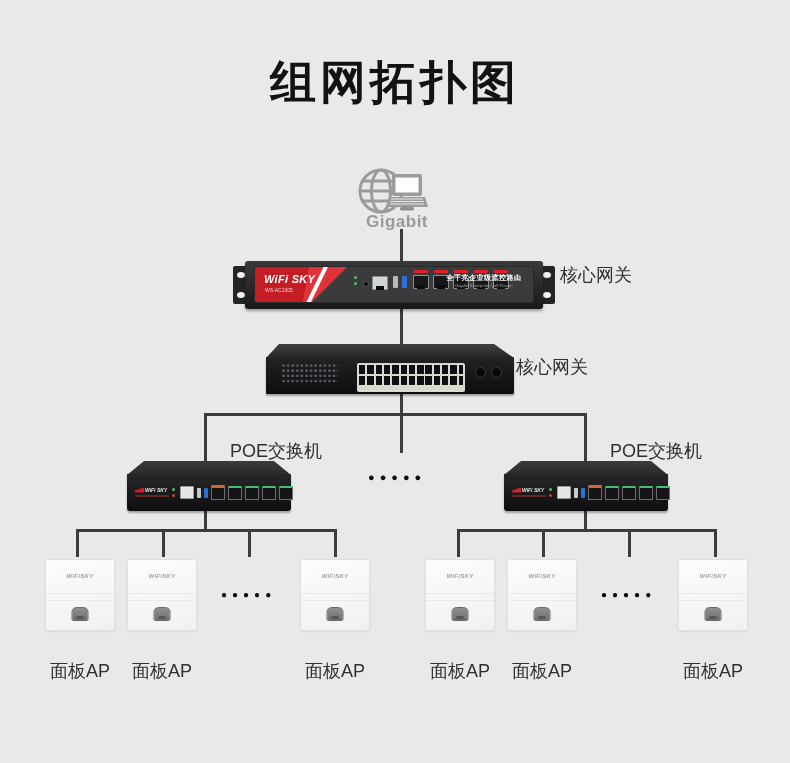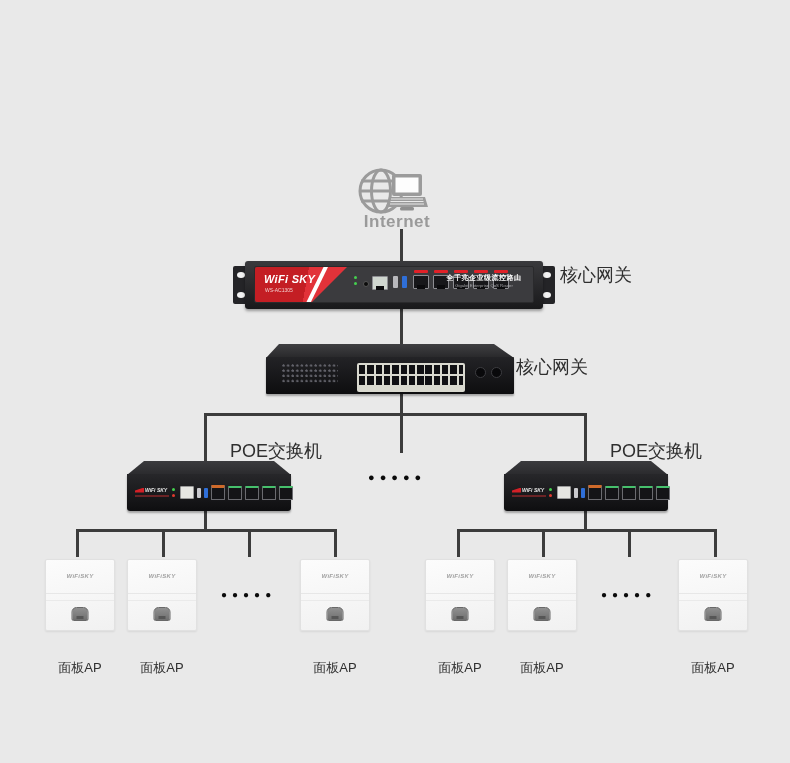--- a/index.html
+++ b/index.html
@@ -95,32 +95,33 @@
   
   .ap{position:absolute;top:559px;width:70px;height:72px;background:linear-gradient(168deg,#fcfcfc,#f1f1f1);
     border:1px solid #e1e1e1;border-radius:2px;box-shadow:0 1px 2px rgba(0,0,0,.08);box-sizing:border-box;}
   .ap .brand{position:absolute;top:13px;left:0;width:100%;text-align:center;
     font-size:6px;font-weight:700;font-style:italic;color:#a2a2a2;letter-spacing:.3px;}
   .ap .dv1{position:absolute;top:33px;left:0;right:0;height:1px;background:#e7e7e7;}
   .ap .dv2{position:absolute;top:40px;left:0;right:0;height:1px;background:#eaeaea;}
   .ap .jack{position:absolute;top:47px;left:50%;transform:translateX(-50%);width:17px;height:14px;
     background:linear-gradient(#909090,#6f6f6f);border:1px solid #686868;border-radius:5px 5px 2px 2px;box-sizing:border-box;}
   .ap .jack::after{content:"";position:absolute;left:4px;bottom:1px;width:7px;height:3px;background:#565656;}
-  .ap-label{position:absolute;top:659px;width:90px;text-align:center;font-size:13px;color:#2f2f2f;}
+  .ap-label{position:absolute;top:659px;width:90px;text-align:center;font-size:18px;color:#2f2f2f;}
 
   
   .dots{position:absolute;color:#0a0a0a;letter-spacing:5px;white-space:nowrap;}
   .dots.mid{font-size:11px;}
   .dots.small{font-size:10px;}
 </style>
 </head>
 <body>
 
 <div id="stage">
 
+  <div class="page-title">组网拓扑图</div>
 
   <div class="line" style="left:400px;top:229px;width:3px;height:35px;"></div>
   <div class="line" style="left:400px;top:308px;width:3px;height:38px;"></div>
   <div class="line" style="left:400px;top:392px;width:3px;height:23px;"></div>
   <div class="line" style="left:204px;top:413px;width:383px;height:3px;"></div>
   <div class="line" style="left:204px;top:413px;width:3px;height:50px;"></div>
   <div class="line" style="left:400px;top:413px;width:3px;height:40px;"></div>
   <div class="line" style="left:584px;top:413px;width:3px;height:50px;"></div>
 
   <div class="line" style="left:204px;top:509px;width:3px;height:22px;"></div>
@@ -146,21 +147,21 @@
       <line x1="5" y1="35" x2="45" y2="35"></line>
     </g>
     <g>
       <rect x="36" y="8" width="30" height="22" rx="2" fill="#9b9b9b"></rect>
       <rect x="39.5" y="11.5" width="23" height="15" fill="#fdfdfd"></rect>
       <path d="M33 31 L69 31 L72 41 L30 41 Z" fill="#9b9b9b"></path>
       <path d="M35 33 L67 33 M34.5 35.5 L67.5 35.5 M34 38 L68 38" stroke="#e9e9e9" stroke-width="1"></path>
       <rect x="44" y="41" width="14" height="3.5" rx="1.5" fill="#8f8f8f"></rect>
     </g>
   </svg>
-  <div class="inet-label">Internet</div>
+  <div class="inet-label">Gigabit</div>
 
   <div class="router">
     <div class="ear l">
         <i class="hole t"></i>
         <i class="hole b"></i>
       </div>
     <div class="ear r">
         <i class="hole t"></i>
         <i class="hole b"></i>
       </div>

